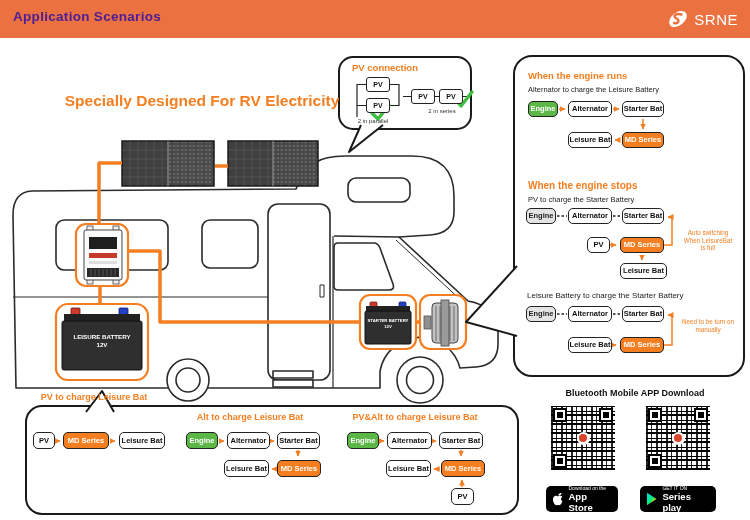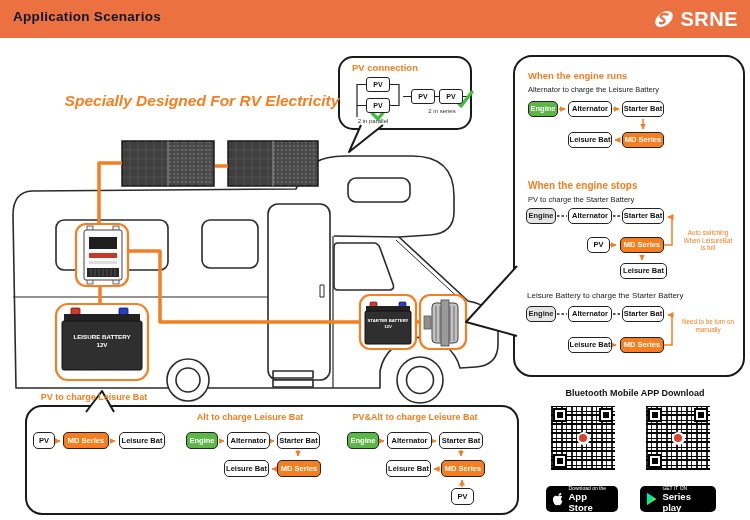--- a/index.html
+++ b/index.html
@@ -1,25 +1,25 @@
 <!DOCTYPE html>
 <html><head>
 <meta charset="utf-8">
 <style>
   html,body{margin:0;padding:0;}
   body{width:750px;height:520px;position:relative;background:#fff;overflow:hidden;
        font-family:"Liberation Sans",sans-serif;-webkit-font-smoothing:antialiased;}
   
   .header{position:absolute;left:0;top:0;width:750px;height:38px;background:#EC7140;}
-  .header-title{position:absolute;left:13px;top:9px;font-size:13.5px;font-weight:600;color:#0f172a;letter-spacing:.3px;}
+  .header-title{position:absolute;left:13px;top:9px;font-size:13.5px;font-weight:600;color:#4c1d95;letter-spacing:.3px;}
   .brand{position:absolute;right:12px;top:7px;display:flex;align-items:center;gap:4px;color:#fff;}
-  .brand-name{font-size:20px;font-weight:bold;letter-spacing:.5px;}
+  .brand-name{font-size:15px;font-weight:normal;letter-spacing:.5px;}
   
   .headline{position:absolute;left:62px;top:92px;width:280px;text-align:center;
-            font-size:15.5px;font-weight:bold;font-style:italic;color:#F47E20;}
+            font-size:15.5px;font-weight:bold;color:#F47E20;}
   
   .node{position:absolute;height:16px;box-sizing:border-box;border:1.5px solid #222;border-radius:5px;
         background:#fff;color:#111;font-size:7.5px;font-weight:bold;line-height:1;
         display:flex;align-items:center;justify-content:center;white-space:nowrap;}
   .node.h17{height:17px;}
   .node.green{background:#5BB847;color:#fff;}
   .node.orange{background:#F47E20;color:#fff;}
   .node.gray{background:#E4E4E4;color:#222;}
   .pvnode{position:absolute;width:24px;height:15px;box-sizing:border-box;border:1.3px solid #222;border-radius:3px;
         background:#fff;color:#111;font-size:7px;font-weight:bold;display:flex;align-items:center;justify-content:center;}

